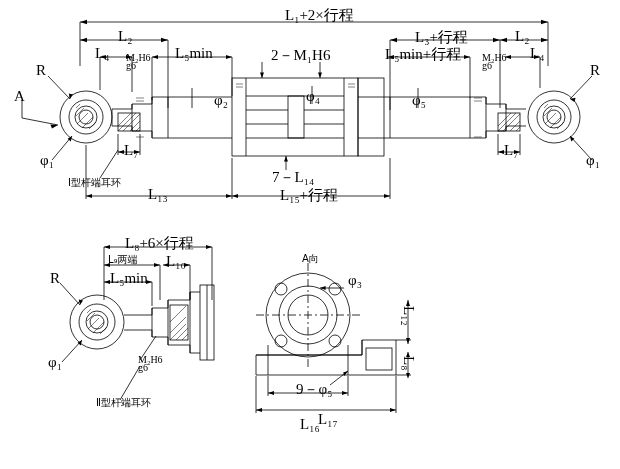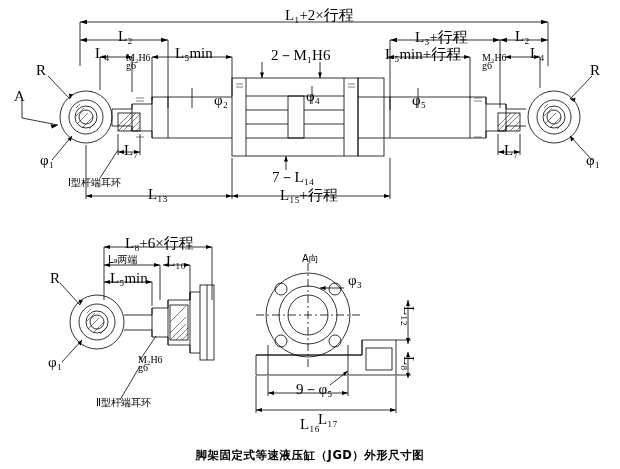--- a/index.html
+++ b/index.html
@@ -362,15 +362,14 @@
 
   <div class="lbl cn" style="left:302px;top:252px;">A向</div>
   <div class="lbl" style="left:348px;top:272px;">φ₃</div>
   <div class="lbl" style="left:400px;top:306px;writing-mode:vertical-rl;">L₁₂</div>
   <div class="lbl" style="left:400px;top:356px;writing-mode:vertical-rl;">L₈</div>
   <div class="lbl" style="left:296px;top:380px;">9－φ₅</div>
 
   <div class="lbl" style="left:300px;top:394px;margin-top:22px;">L₁₆</div>
   <div class="lbl" style="left:318px;top:411px;">L₁₇</div>
 
-  <div class="title">脚架固定式等速液压缸（JGD）外形尺寸图</div>
 
 </div>
 
 </body></html>

